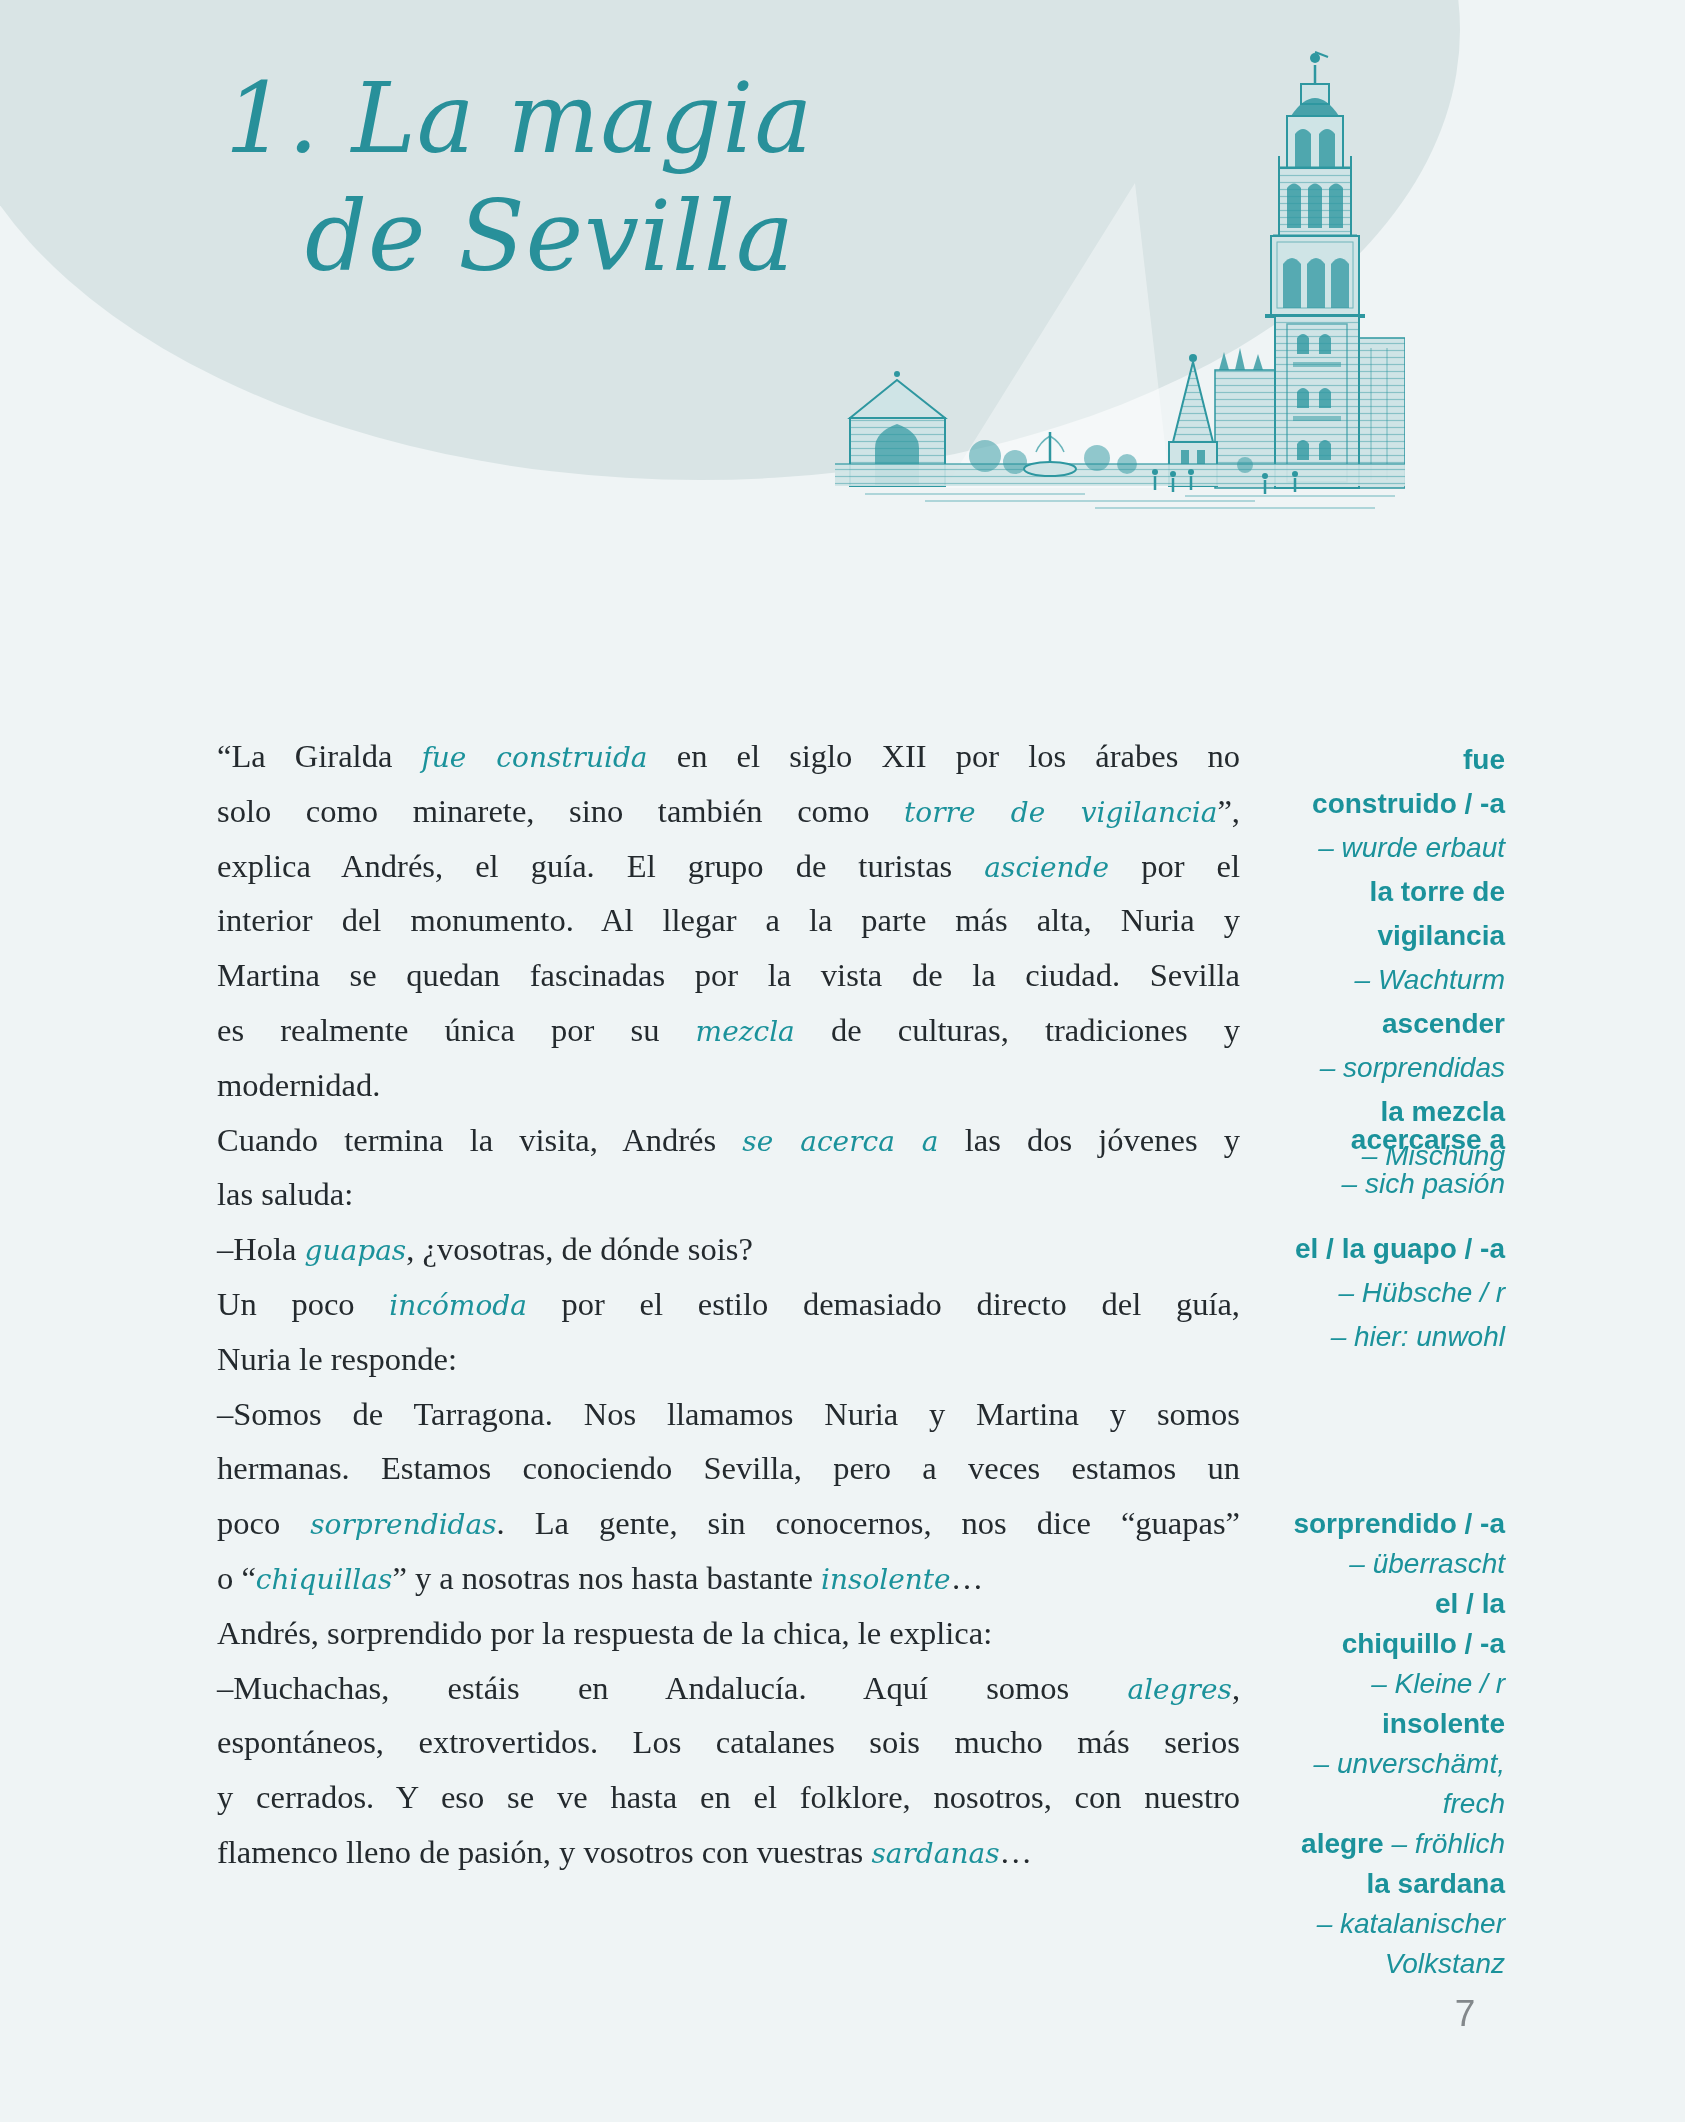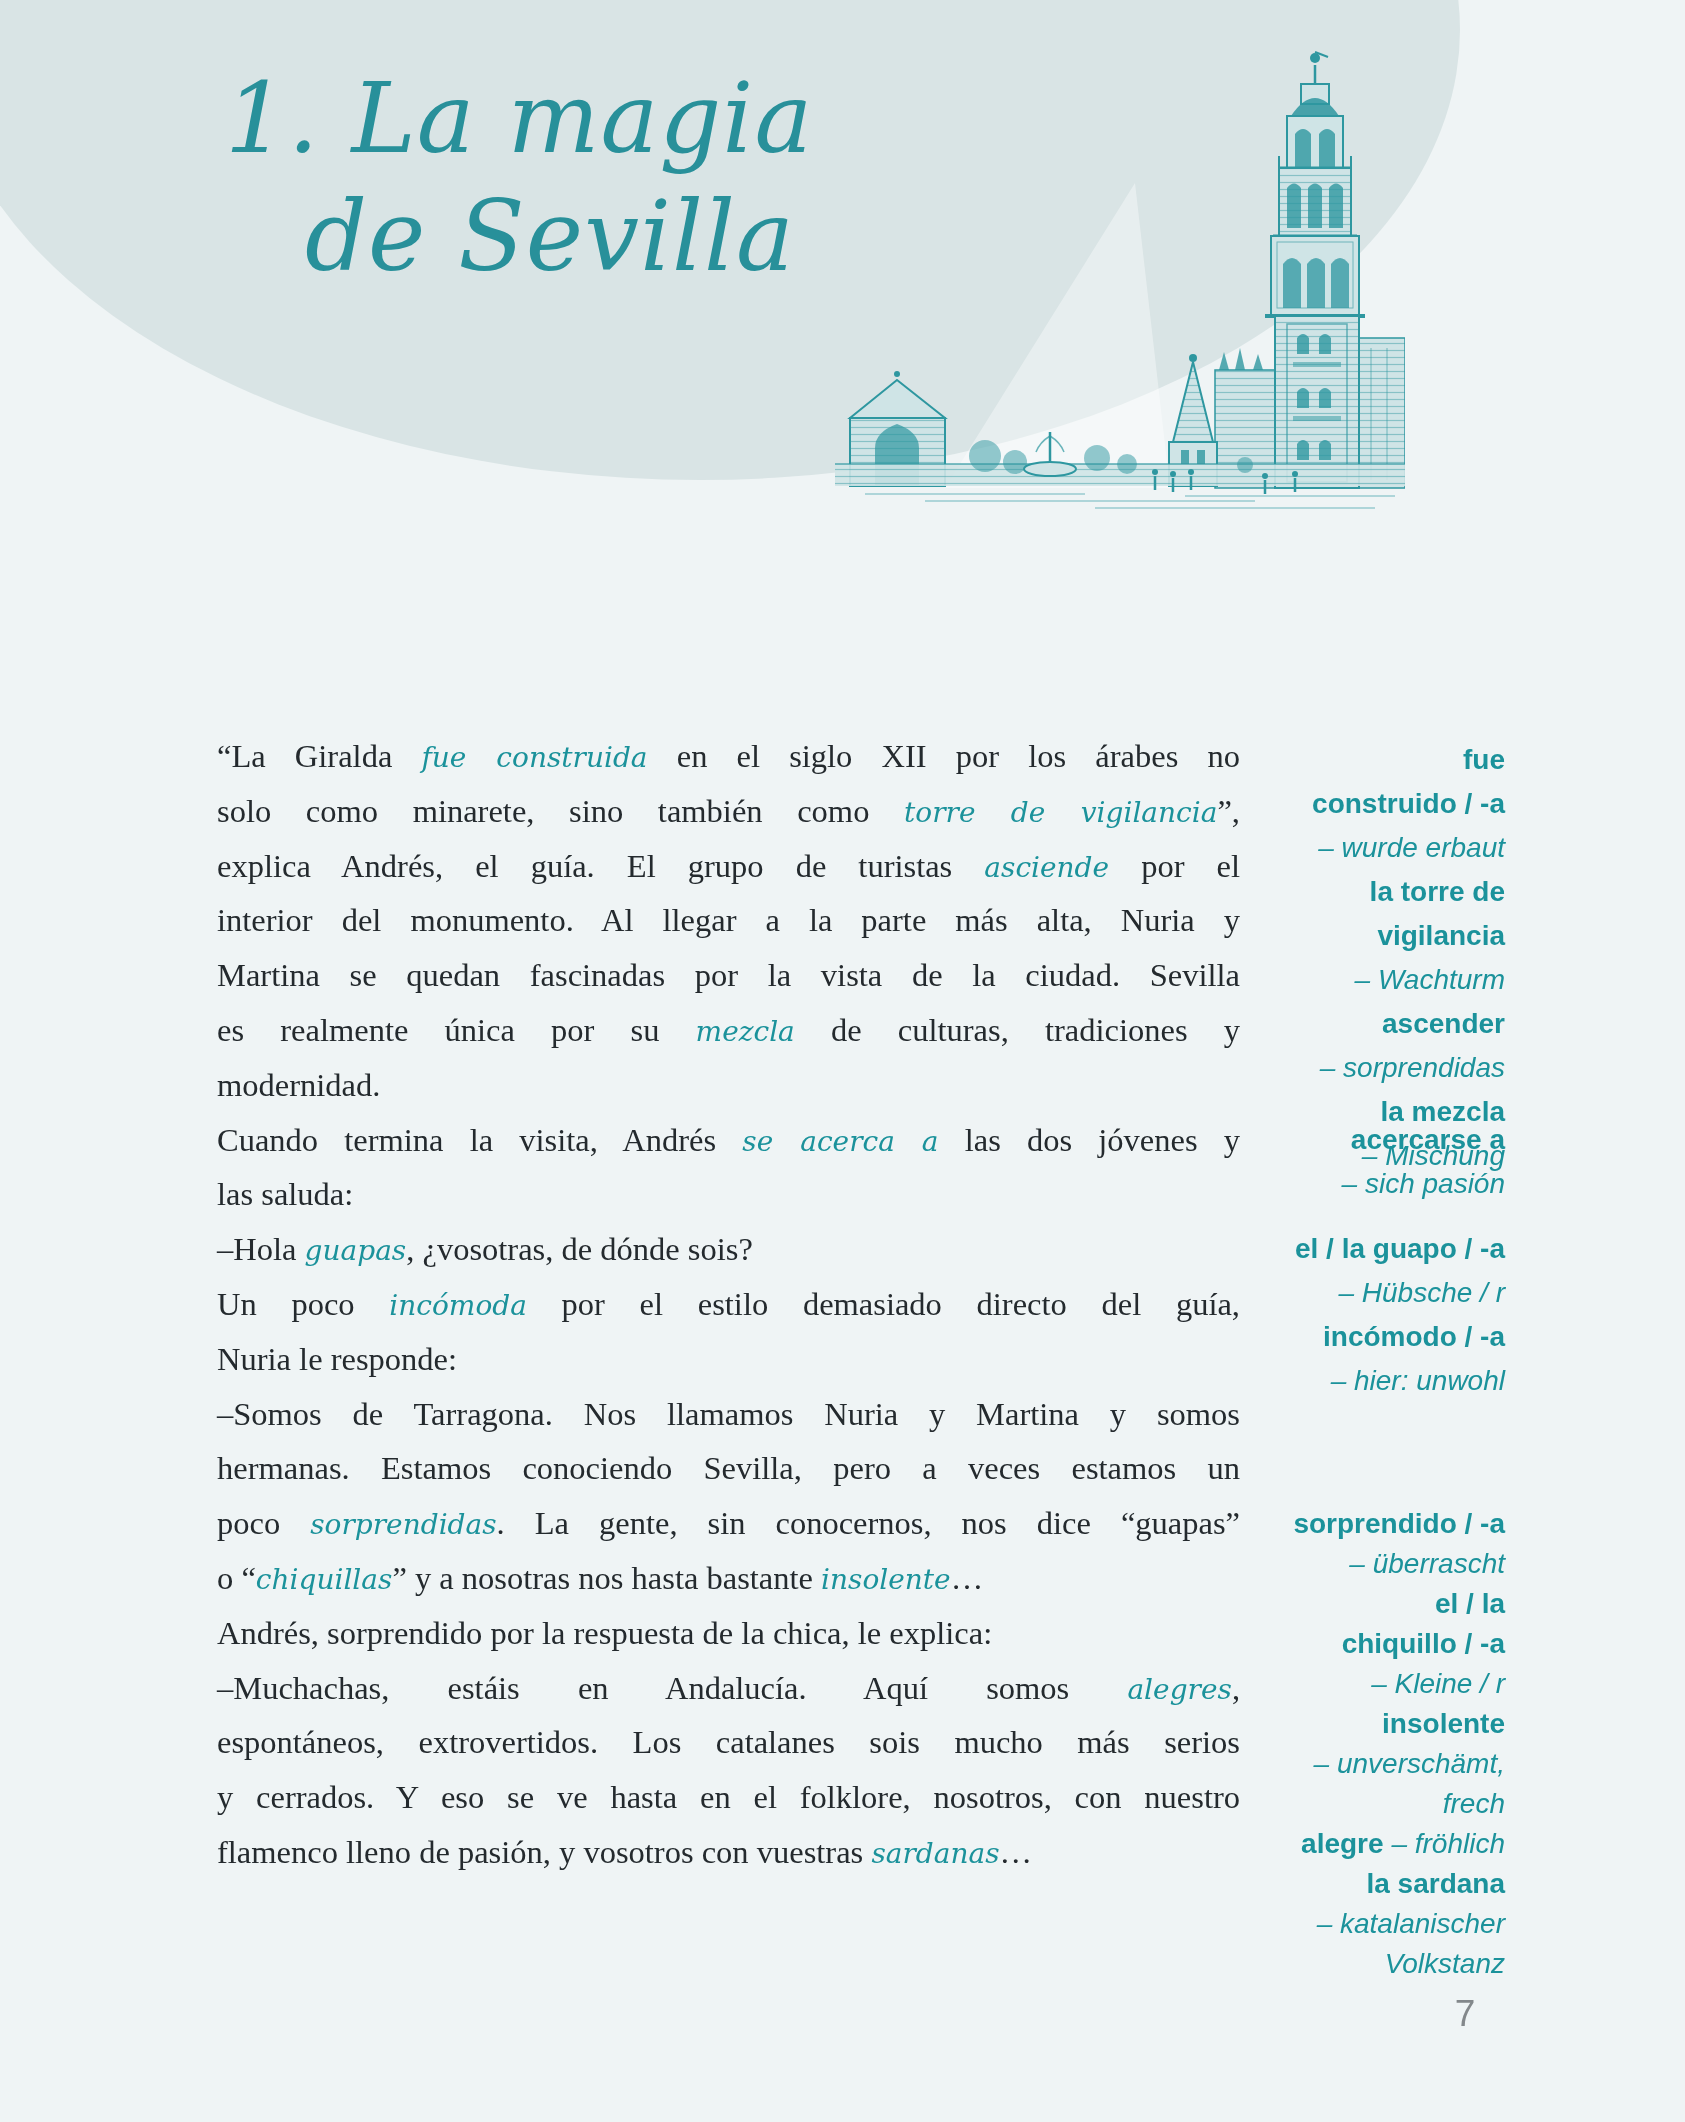--- a/index.html
+++ b/index.html
@@ -205,21 +205,20 @@
       <div class="mline"><span class="mb">la mezcla</span></div>
       <div class="mline"><span class="mi">– Mischung</span></div>
     </div>
   <div class="mgroup g40" style="top:1120px">
       <div class="mline"><span class="mb">acercarse a</span></div>
       <div class="mline"><span class="mi">– sich pasión</span></div>
     </div>
   <div class="mgroup g40" style="top:1229px">
       <div class="mline"><span class="mb">el / la guapo / -a</span></div>
       <div class="mline"><span class="mi">– Hübsche / r</span></div>
-      <div class="mline"><span class="mb">incómodo / -a</span></div>
       <div class="mline"><span class="mi">– hier: unwohl</span></div>
     </div>
   <div class="mgroup g36" style="top:1506px">
       <div class="mline"><span class="mb">sorprendido / -a</span></div>
       <div class="mline"><span class="mi">– überrascht</span></div>
       <div class="mline"><span class="mb">el / la</span></div>
       <div class="mline"><span class="mb">chiquillo / -a</span></div>
       <div class="mline"><span class="mi">– Kleine / r</span></div>
       <div class="mline"><span class="mb">insolente</span></div>
       <div class="mline"><span class="mi">– unverschämt,</span></div>

